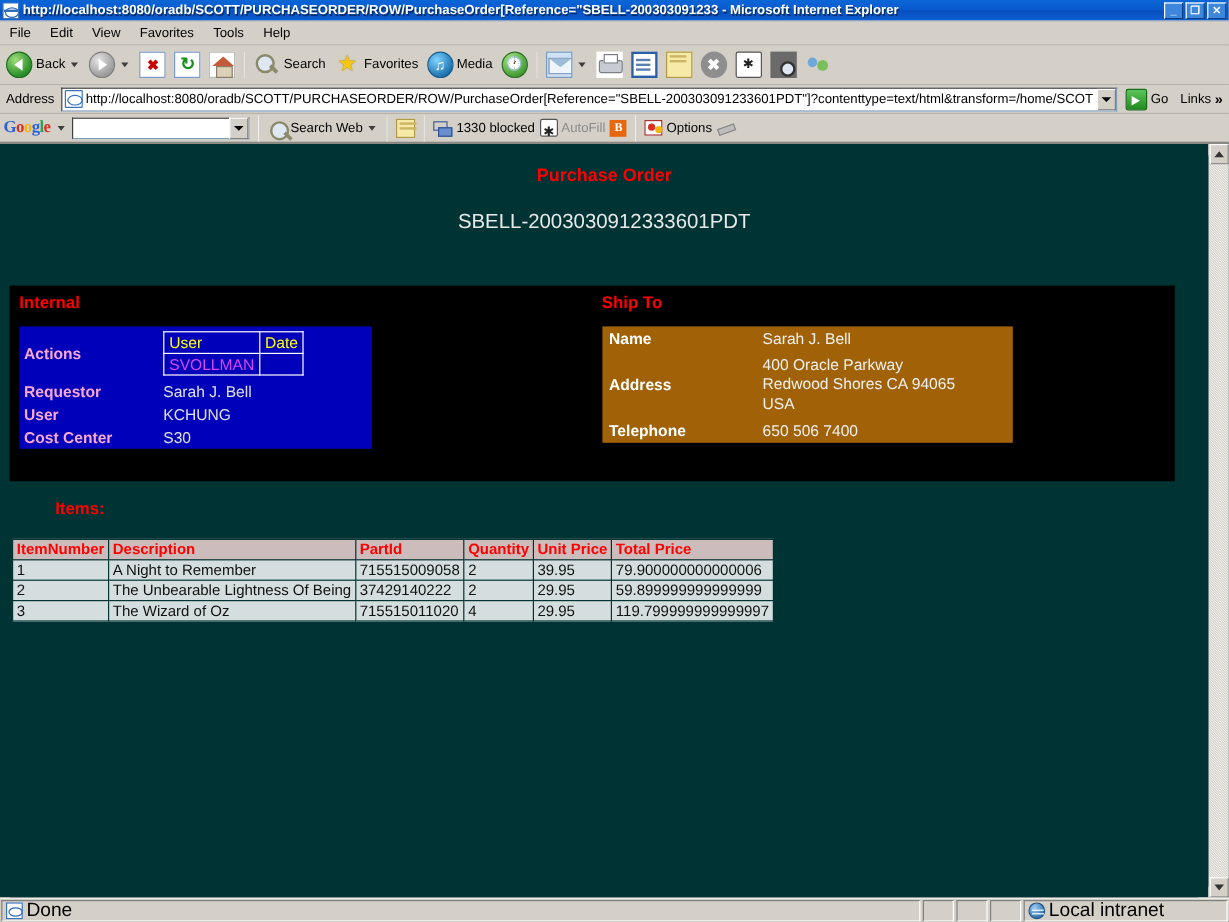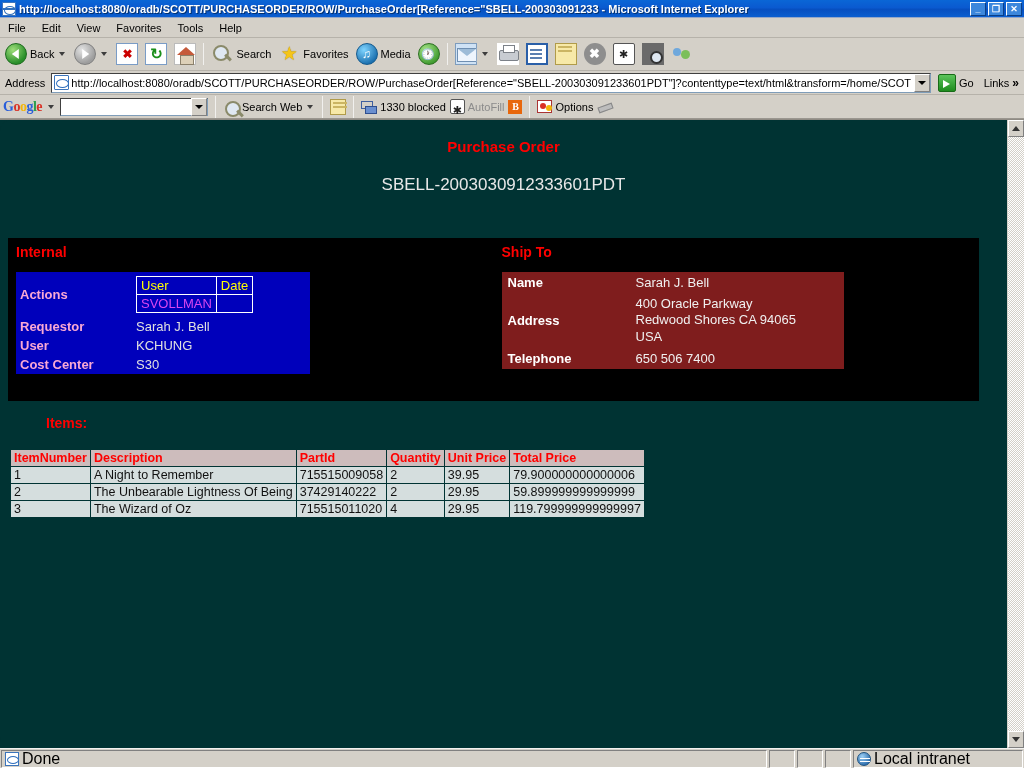--- a/index.html
+++ b/index.html
@@ -192,21 +192,21 @@
   .internal-tbl { background: #0000bb; width: 294px; }
   .internal-tbl td { padding: 2px 4px; font-size: 13px; vertical-align: middle; }
   .lbl-y { color: #f9a8d4; font-weight: bold; white-space: nowrap; }
   .val-w { color: #e0e0e0; }
   .actions-inner { border: 1px solid #ffffff; margin: 2px 0; }
   .actions-inner td { border: 1px solid #ffffff; padding: 1px 4px; font-size: 13px; }
   .actions-inner .hdr { color: #ffff00; }
   .actions-inner .cell { color: #d946ef; }
   .noborder { border: none !important; }
 
-  .ship-tbl { background: #7f1d1d; width: 342px; }
+  .ship-tbl { background: #a16207; width: 342px; }
   .ship-tbl td { padding: 3px 6px; font-size: 13px; vertical-align: middle; }
   .lbl-w { color: #ffffff; font-weight: bold; white-space: nowrap; }
   .ship-val { color: #f0f0f0; }
   .ship-addr { line-height: 1.25; }
 
   .items-head { color: #ff0000; font-size: 14px; font-weight: bold; margin: 14px 0 0 10px; padding-left: 36px; }
 
   .items-tbl { margin: 18px 0 0 10px; border-collapse: collapse; background: #d8d8d8; }
   .items-tbl th, .items-tbl td {
     border: 1px solid #003333; font-size: 12.5px; padding: 1px 3px;

